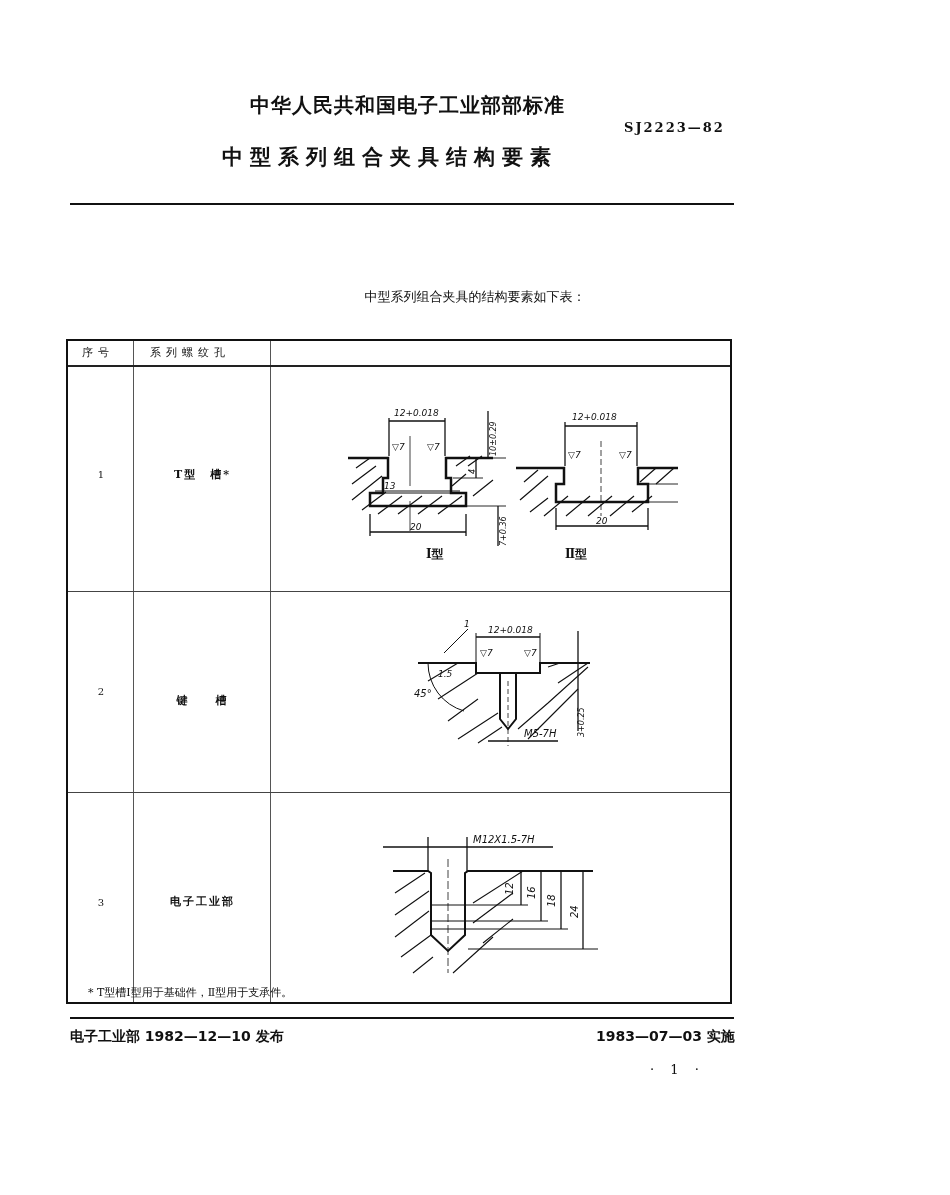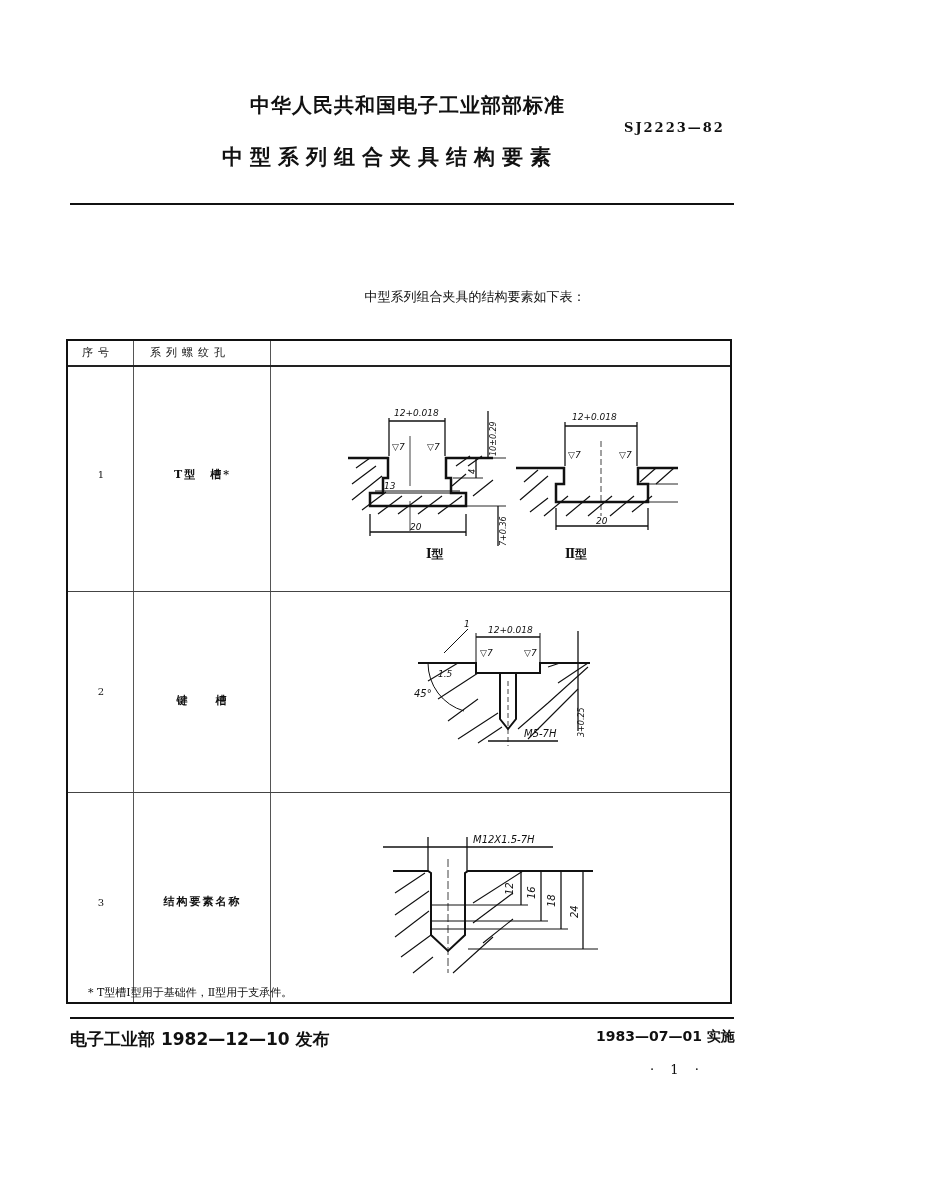--- a/index.html
+++ b/index.html
@@ -16,21 +16,21 @@
   .tbl { left: 66px; top: 315px; width: 666px; height: 665px; border-top: 2px solid #111; border-bottom: 2px solid #111; border-left: 2.5px solid #111; border-right: 2.5px solid #111; box-sizing: border-box; margin-top: 24px; }
   .vline { position: absolute; top: 0; bottom: 0; width: 1px; background: #555; }
   .hline { position: absolute; left: 0; right: 0; height: 1px; background: #444; }
   .hcell { position: absolute; top: 4px; font-size: 11px; letter-spacing: 5px; }
   .rownum { position: absolute; font-size: 10px; width: 66px; text-align: center; left: 0; }
   .rowname { position: absolute; font-size: 11px; left: 66px; width: 137px; text-align: center; letter-spacing: 2px; font-weight: bold; }
   .fig { position: absolute; }
   .fig-label { position: absolute; font-size: 12px; font-weight: bold; }
   .note { left: 88px; top: 985px; font-size: 11px; }
   .rule-bottom { left: 70px; top: 1017px; width: 664px; height: 2px; background: #111; }
-  .issued { left: 70px; top: 1028px; font-family: "DejaVu Sans", sans-serif; font-weight: bold; font-size: 17px; }
+  .issued { left: 70px; top: 1028px; font-family: "DejaVu Sans", sans-serif; font-weight: bold; font-size: 14px; }
   .effective { left: 596px; top: 1028px; font-family: "DejaVu Sans", sans-serif; font-weight: bold; font-size: 14px; }
   .pageno { left: 650px; top: 1062px; font-size: 13px; letter-spacing: 6px; }
   svg text { font-family: "DejaVu Sans", sans-serif; font-style: italic; }
 </style>
 </head>
 <body>
 
 <div class="abs org"><span>中华人民共和国电子工业部部标准</span></div>
 <div class="abs stdno">SJ2223—82</div>
 <div class="abs title">中型系列组合夹具结构要素</div>
@@ -126,21 +126,21 @@
     <text x="6" y="86" font-size="10" fill="#111" stroke="none">45°</text>
     <line x1="170" y1="20" x2="170" y2="120"></line>
     <text x="176" y="126" font-size="8" fill="#111" stroke="none" transform="rotate(-90 176 126)">3+0.25</text>
     <line x1="80" y1="130" x2="150" y2="130"></line>
     <text x="116" y="126" font-size="10" fill="#111" stroke="none">M5-7H</text>
     <text x="72" y="45" font-size="9" fill="#111" stroke="none">▽7</text>
     <text x="116" y="45" font-size="9" fill="#111" stroke="none">▽7</text>
   </svg>
 
   <div class="rownum" style="top:556px;">3</div>
-  <div class="rowname" style="top:553px;">结构要素名称</div>
+  <div class="rowname" style="top:553px;">电子工业部</div>
 
   <svg class="fig" style="left:305px; top:482px;" width="250" height="160" viewBox="0 0 250 160" fill="none" stroke="#111" stroke-width="1.3">
     <line x1="10" y1="24" x2="180" y2="24"></line>
     <text x="100" y="20" font-size="10" fill="#111" stroke="none">M12X1.5-7H</text>
     <line x1="55" y1="14" x2="55" y2="48"></line>
       <line x1="94" y1="14" x2="94" y2="48"></line>
     <path d="M20,48 H55 L58,50 V112 L75,128 L92,112 V50 L95,48 H220" stroke-width="2"></path>
     <line x1="75" y1="36" x2="75" y2="150" stroke-width="0.8" stroke-dasharray="8,3"></line>
     <path d="M58,82 H155 M58,98 H175 M58,106 H195 M95,126 H225" stroke-width="1"></path>
     <path d="M22,70 l30,-20 M22,92 l34,-24 M22,114 l34,-26 M28,134 l30,-22 M40,150 l20,-16 M80,150 l40,-36 M100,100 l40,-30 M100,80 l50,-32 M110,120 l30,-24" stroke-width="1.1"></path>
@@ -151,14 +151,14 @@
     <text x="140" y="72" font-size="10" fill="#111" stroke="none" transform="rotate(-90 140 72)">12</text>
     <text x="162" y="76" font-size="10" fill="#111" stroke="none" transform="rotate(-90 162 76)">16</text>
     <text x="182" y="84" font-size="10" fill="#111" stroke="none" transform="rotate(-90 182 84)">18</text>
     <text x="205" y="95" font-size="10" fill="#111" stroke="none" transform="rotate(-90 205 95)">24</text>
   </svg>
 </div>
 
 <div class="abs note">* T型槽Ⅰ型用于基础件，Ⅱ型用于支承件。</div>
 <div class="abs rule-bottom"></div>
 <div class="abs issued">电子工业部 1982—12—10 发布</div>
-<div class="abs effective">1983—07—01 实施</div>
+<div class="abs effective">1983—07—03 实施</div>
 <div class="abs pageno">· 1 ·</div>
 
 </body></html>

